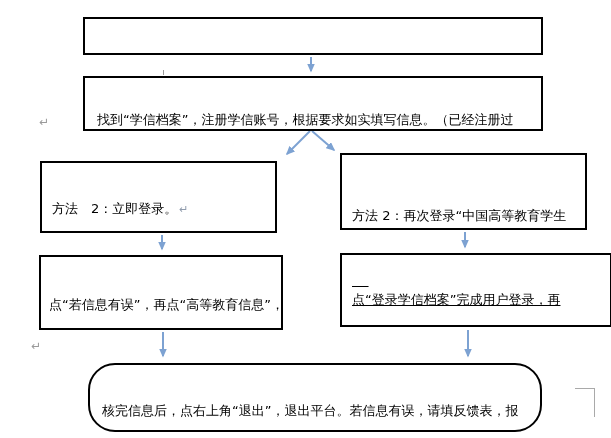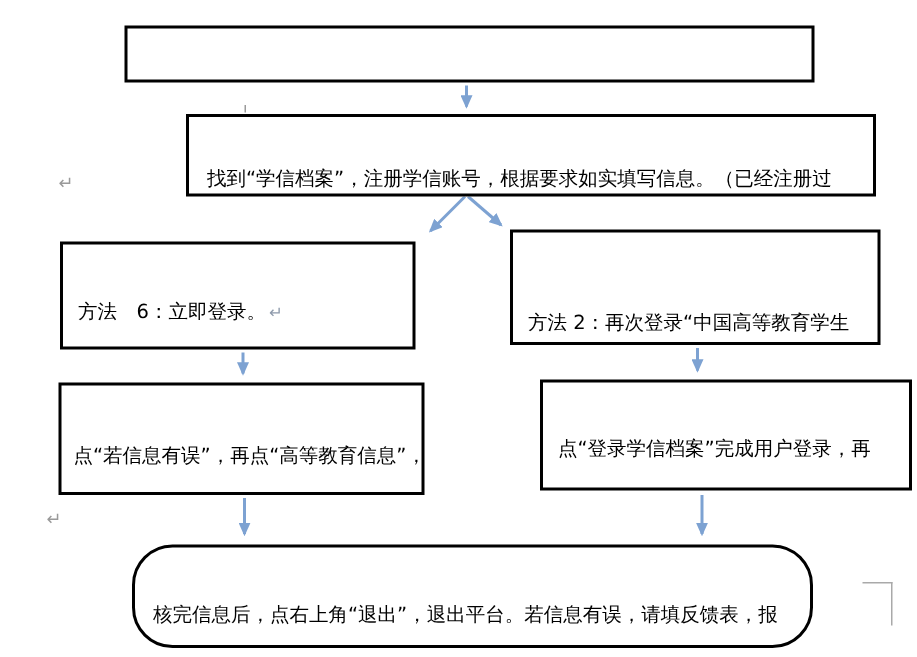--- a/index.html
+++ b/index.html
@@ -62,41 +62,41 @@
     <line x1="162" y1="235" x2="162" y2="249" stroke="#7da2d2" stroke-width="2" marker-end="url(#ah)"></line>
     <line x1="465" y1="232" x2="465" y2="247" stroke="#7da2d2" stroke-width="2" marker-end="url(#ah)"></line>
     <line x1="163" y1="332" x2="163" y2="356" stroke="#7da2d2" stroke-width="2" marker-end="url(#ah)"></line>
     <line x1="468" y1="330" x2="468" y2="356" stroke="#7da2d2" stroke-width="2" marker-end="url(#ah)"></line>
   </svg>
 
   <div class="fbox" style="left:83px; top:17px; width:460px; height:38px; padding:6px 10px 0 12px;">
     
   </div>
 
-  <div class="fbox" style="left:83px; top:76px; width:460px; height:55px; padding:0 10px 0 12px;margin-left:41px;">
+  <div class="fbox" style="left:83px; top:76px; width:460px; height:55px; padding:0 10px 0 12px;">
     <div class="line"><span>找到“学信档案”，注册学信账号，根据要求如实填写信息。（已经注册过</span></div>
     
   </div>
 
   <div class="fbox" style="left:40px; top:161px; width:237px; height:72px; padding:4px 8px 0 10px;">
-    <div class="line"><span>方法　6：立即登录。</span><span class="ret">↵</span></div>
+    <div class="line"><span>方法　2：立即登录。</span><span class="ret">↵</span></div>
   </div>
 
   <div class="fbox lh25" style="left:340px; top:153px; width:247px; height:77px; padding:18px 6px 0 10px;">
     <div class="line"><span>方法 2：再次登录“中国高等教育学生</span></div>
     
     
   </div>
 
   <div class="fbox lh25" style="left:39px; top:255px; width:244px; height:75px; padding:5px 4px 0 8px;">
     <div class="line"><span>点“若信息有误”，再点“高等教育信息”，</span></div>
     
   </div>
 
-  <div class="fbox" style="left:360px; top:253px; width:248px; height:74px; padding:3px 6px 0 10px;">
+  <div class="fbox" style="left:340px; top:253px; width:272px; height:74px; padding:3px 6px 0 10px;text-decoration:underline;">
     <div class="line"><span>点“登录学信档案”完成用户登录，再</span></div>
     
     
   </div>
 
   <div class="fbox" style="left:88px; top:363px; width:454px; height:69px; padding:4px 10px 0 12px;border-radius:27px;">
     <div class="line"><span>核完信息后，点右上角“退出”，退出平台。若信息有误，请填反馈表，报</span></div>
     
   </div>
 

